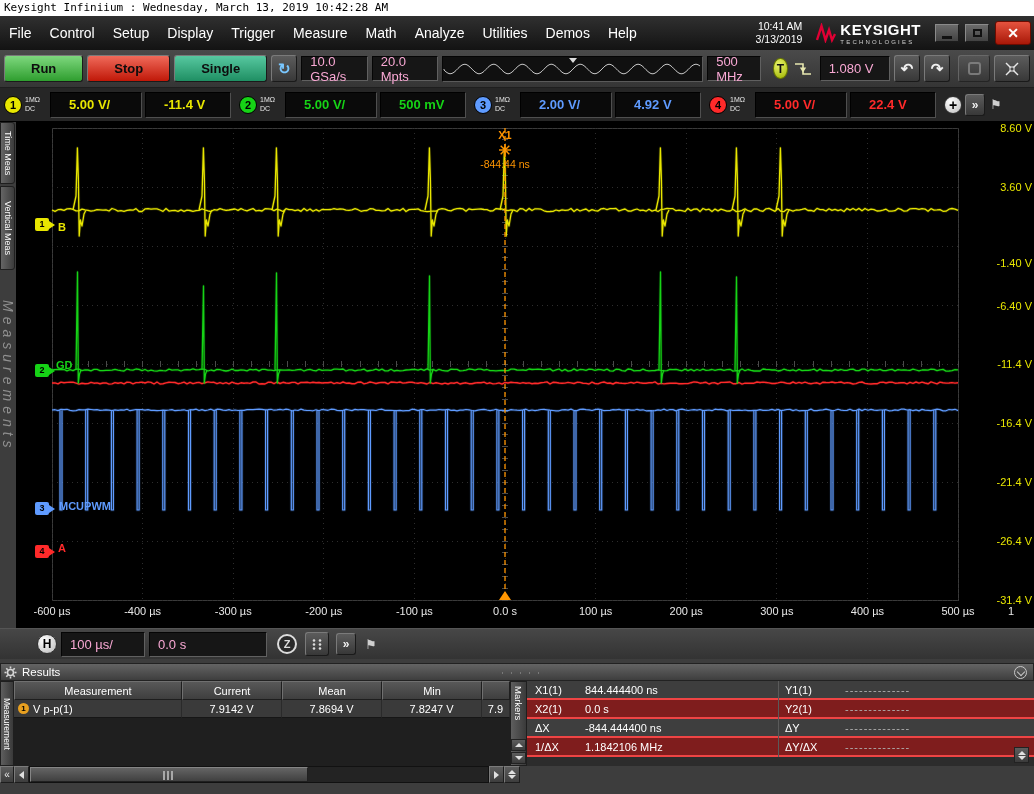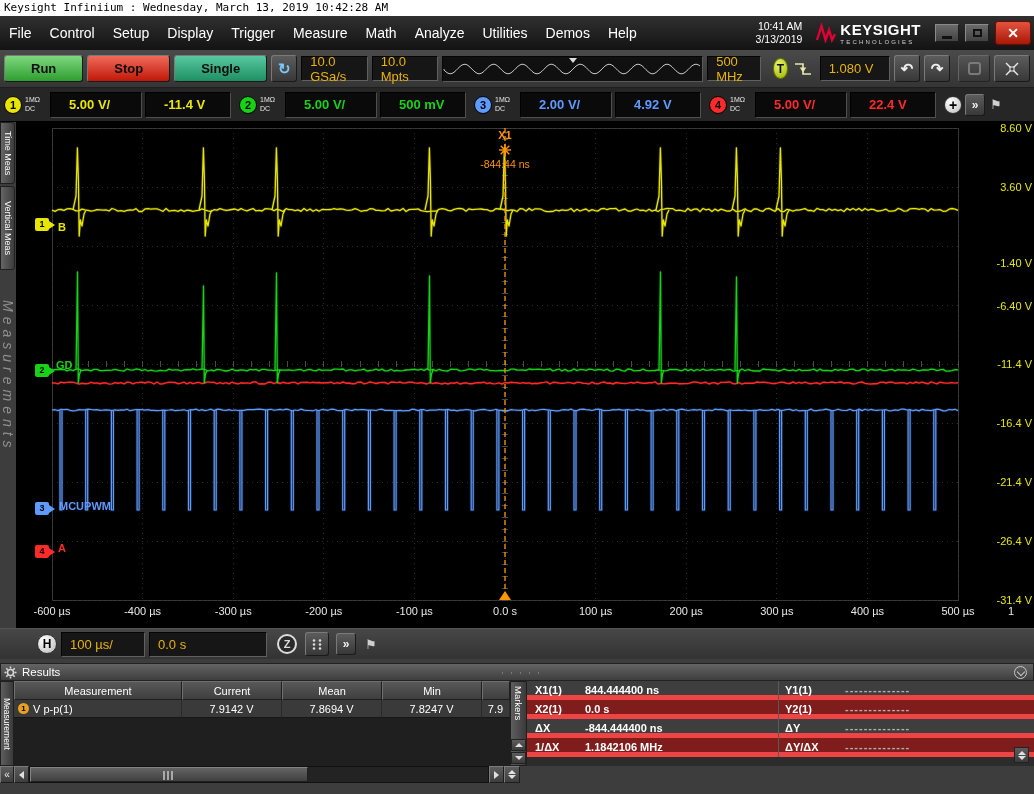--- a/index.html
+++ b/index.html
@@ -19,21 +19,21 @@
   .rest-glyph{width:9px;height:8px;border:2px solid #111;box-sizing:border-box;}
   #close-btn{width:34px;height:22px;background:linear-gradient(#e5533f,#a81808);border:1px solid #6d0b00;border-radius:3px;color:#fff;font-weight:bold;font-size:14px;display:flex;align-items:center;justify-content:center;}
   
   #toolbar{position:absolute;left:0;top:50px;width:1034px;height:38px;background:linear-gradient(#4a4a4a,#353535);border-bottom:1px solid #1e1e1e;display:flex;align-items:center;gap:4px;padding:0 4px;box-sizing:border-box;}
   .tbtn{height:27px;border:1px solid;border-color:#7a7a7a #1a1a1a #1a1a1a #7a7a7a;border-radius:3px;display:flex;align-items:center;justify-content:center;font-size:13px;font-weight:bold;padding:0 26px;color:#0d0d0d;box-sizing:border-box;}
   #run-btn{background:linear-gradient(#7ed87e,#2f9e2f);}
   #stop-btn{background:linear-gradient(#f06a5a,#c01808);}
   #single-btn{background:linear-gradient(#57c8a0,#1f8f63);}
   .icon-btn{height:27px;min-width:26px;border:1px solid;border-color:#7a7a7a #1a1a1a #1a1a1a #7a7a7a;border-radius:3px;background:linear-gradient(#5c5c5c,#383838);display:flex;align-items:center;justify-content:center;color:#f0f0f0;font-size:15px;font-weight:bold;box-sizing:border-box;}
   #sync-btn{color:#79c7ff;}
-  .tbox{height:25px;background:#161616;border:1px solid;border-color:#050505 #606060 #606060 #050505;color:#eab308;font-size:13px;display:flex;align-items:center;padding:0 8px;box-sizing:border-box;}
+  .tbox{height:25px;background:#161616;border:1px solid;border-color:#050505 #606060 #606060 #050505;color:#f9a8d4;font-size:13px;display:flex;align-items:center;padding:0 8px;box-sizing:border-box;}
   #rate-box{width:93px;} #mem-box{width:93px;} #bw-box{width:74px;} #tlevel-box{width:99px;margin-left:2px;}
   #wave-preview{width:263px;height:26px;background:#101010;border:1px solid;border-color:#050505 #5a5a5a #5a5a5a #050505;position:relative;box-sizing:border-box;}
   #t-circle{width:21px;height:21px;border-radius:50%;background:radial-gradient(circle at 35% 30%,#e8f36a,#9fb400);color:#111;font-weight:bold;font-size:12px;display:flex;align-items:center;justify-content:center;border:1px solid #6b7a00;margin-left:8px;box-sizing:border-box;}
   #tb-spacer{flex:1;}
   #touch-glyph{width:13px;height:13px;border:2px solid #9a9a9a;border-radius:3px;display:block;box-sizing:border-box;}
   
   #chbar{position:absolute;left:0;top:88px;width:1034px;height:34px;background:#262626;border-bottom:1px solid #000;display:flex;align-items:center;padding-left:4px;box-sizing:border-box;}
   .chgroup{display:flex;align-items:center;gap:3px;margin-right:8px;}
   .chbadge{width:18px;height:18px;border-radius:50%;color:#000;font-size:11px;font-weight:bold;display:flex;align-items:center;justify-content:center;border:1px solid #000;box-sizing:border-box;}
   .chimp{font-size:7px;line-height:1.2;color:#e8e8e8;width:22px;}
@@ -83,21 +83,21 @@
   .chev{position:absolute;left:2.5px;top:2px;width:5px;height:5px;border-right:1.6px solid #c8c8c8;border-bottom:1.6px solid #c8c8c8;transform:rotate(45deg);}
   #results-body{position:absolute;left:0;top:681px;width:1034px;height:85px;background:#262626;}
   #meas-left-tab{position:absolute;left:0;top:0;width:14px;height:85px;background:linear-gradient(90deg,#5e5e5e,#3a3a3a);border:1px solid #1f1f1f;color:#fff;font-size:8.5px;writing-mode:vertical-rl;display:flex;align-items:center;justify-content:center;box-sizing:border-box;}
   #meas-table{position:absolute;left:14px;top:0;width:496px;height:85px;background:#1f1f1f;}
   .mth{position:absolute;top:0;height:19px;background:linear-gradient(#585858,#3f3f3f);border:1px solid;border-color:#707070 #1e1e1e #1e1e1e #707070;font-size:11px;color:#fff;display:flex;align-items:center;justify-content:center;box-sizing:border-box;}
   .mtd{position:absolute;top:19px;height:18px;font-size:11px;color:#fff;display:flex;align-items:center;justify-content:center;background:#3a3a3a;border-bottom:1px solid #161616;border-right:1px solid #2a2a2a;box-sizing:border-box;}
   .namecell{justify-content:flex-start;padding-left:4px;gap:4px;}
   .mbadge{width:11px;height:11px;border-radius:50%;background:#e8a020;color:#000;font-size:8px;font-weight:bold;display:flex;align-items:center;justify-content:center;}
   #markers-tab{position:absolute;left:510px;top:0;width:17px;height:85px;background:linear-gradient(90deg,#5e5e5e,#3a3a3a);border:1px solid #1f1f1f;color:#fff;font-size:9.5px;writing-mode:vertical-rl;display:flex;justify-content:flex-start;padding-top:4px;align-items:center;box-sizing:border-box;}
   #markers-table{position:absolute;left:527px;top:0;width:507px;height:85px;background:#2c2c2c;}
-  .mrow{position:absolute;left:0;width:507px;height:19px;border-bottom:5px solid #ef4444;box-sizing:border-box;font-weight:bold;}
+  .mrow{position:absolute;left:0;width:507px;height:19px;border-bottom:2px solid #ef4444;box-sizing:border-box;}
   .rowa{background:#3e3e3e;} .rowb{background:#7f1d1d;}
   .mlab,.mval{position:absolute;top:0;line-height:18px;font-size:11px;color:#fff;white-space:nowrap;}
   .dash{color:#b0b0b0;letter-spacing:1px;}
   #mdivider{position:absolute;left:251px;top:0;width:1px;height:76px;background:#5a5a5a;}
   .mini{position:absolute;width:15px;height:12px;background:linear-gradient(#5d5d5d,#3b3b3b);border:1px solid #222;display:flex;flex-direction:column;align-items:center;justify-content:center;gap:1px;box-sizing:border-box;}
   
   #scrollrow{position:absolute;left:0;top:766px;width:1034px;height:18px;background:#3d3d3d;}
   .sbtn{position:absolute;top:0;height:17px;background:linear-gradient(#5d5d5d,#3d3d3d);border:1px solid;border-color:#7b7b7b #1d1d1d #1d1d1d #7b7b7b;box-sizing:border-box;display:flex;align-items:center;justify-content:center;color:#e8e8e8;font-size:10px;flex-direction:column;gap:1px;}
   #sb-first{left:0;width:14px;}
   #sb-left{left:14px;width:15px;}
@@ -151,21 +151,21 @@
     <div id="close-btn">✕</div>
   </div>
 </div>
 
 <div id="toolbar">
   <div class="tbtn" id="run-btn">Run</div>
   <div class="tbtn" id="stop-btn">Stop</div>
   <div class="tbtn" id="single-btn">Single</div>
   <div class="icon-btn" id="sync-btn">↻</div>
   <div class="tbox" id="rate-box">10.0 GSa/s</div>
-  <div class="tbox" id="mem-box">10.0 Mpts</div>
+  <div class="tbox" id="mem-box">20.0 Mpts</div>
   <div id="wave-preview"><svg id="preview-svg" width="259" height="24">
         <path d="M1,12L1,13.0L3,14.9L5,16.2L7,16.8L9,16.4L11,15.3L13,13.5L15,11.4L17,9.5L19,8.0L21,7.3L23,7.4L25,8.4L27,10.1L29,12.1L31,14.1L33,15.7L35,16.7L37,16.7L39,15.9L41,14.4L43,12.4L45,10.3L47,8.6L49,7.5L51,7.2L53,7.8L55,9.3L57,11.2L59,13.2L61,15.1L63,16.3L65,16.8L67,16.4L69,15.1L71,13.3L73,11.2L75,9.3L77,7.9L79,7.2L81,7.5L83,8.5L85,10.3L87,12.3L89,14.3L91,15.9L93,16.7L95,16.7L97,15.8L99,14.2L101,12.2L103,10.1L105,8.4L107,7.4L109,7.2L111,8.0L113,9.4L115,11.4L117,13.4L119,15.2L121,16.4L123,16.8L125,16.3L127,15.0L129,13.1L131,11.0L133,9.1L135,7.8L137,7.2L139,7.5L141,8.7L143,10.4L145,12.5L147,14.5L149,16.0L151,16.7L153,16.6L155,15.6L157,14.0L159,12.0L161,9.9L163,8.3L165,7.4L167,7.3L169,8.1L171,9.6L173,11.6L175,13.6L177,15.4L179,16.5L181,16.8L183,16.2L185,14.8L187,12.9L189,10.8L191,9.0L193,7.7L195,7.2L197,7.6L199,8.8L201,10.6L203,12.7L205,14.6L207,16.1L209,16.8L211,16.6L213,15.5L215,13.8L217,11.8L219,9.8L221,8.2L223,7.3L225,7.3L227,8.2L229,9.8L231,11.8L233,13.8L235,15.5L237,16.6L239,16.8L241,16.1L243,14.6L245,12.7L247,10.6L249,8.8L251,7.6L253,7.2L255,7.7L257,9.0" stroke="#c8c8c8" fill="none"></path>
         <polygon points="126,1 134,1 130,6" fill="#dddddd"></polygon>
       </svg></div>
   <div class="tbox" id="bw-box">500 MHz</div>
   <div id="t-circle">T</div>
   <div style="width:22px;height:22px;">
     <svg width="22" height="22">
         <polyline points="3,6 11,6 11,16 19,16" fill="none" stroke="#e8e8b0" stroke-width="1.6"></polyline>
         <polygon points="7.8,9.5 14.2,9.5 11,14.5" fill="#e8e8b0"></polygon>

